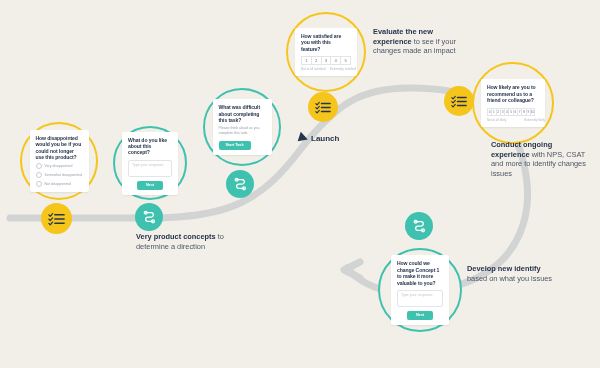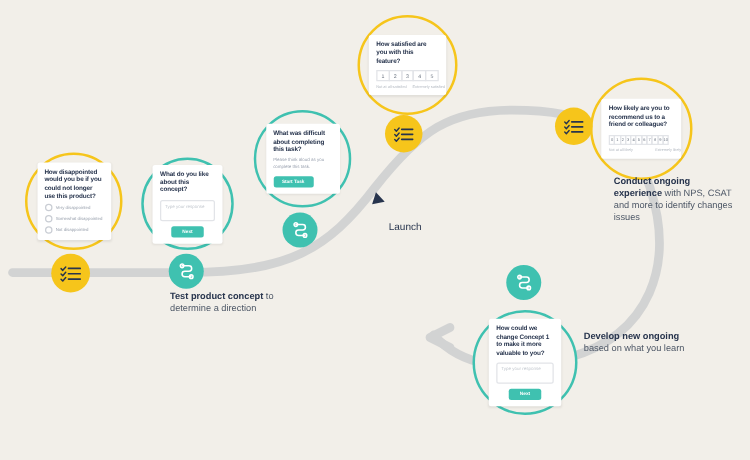--- a/index.html
+++ b/index.html
@@ -78,21 +78,21 @@
   .launch{
     position:absolute;display:flex;align-items:center;gap:3px;
   }
   .launch .tri{
     width:0;height:0;
     border-left:9px solid #27344d;
     border-top:5.5px solid transparent;
     border-bottom:5.5px solid transparent;
     transform:rotate(18deg);
   }
-  .launch .lbl{font-size:8px;font-weight:normal;color:#27344d;margin-top:44px;}
+  .launch .lbl{font-size:8px;font-weight:bold;color:#27344d;}
 </style>
 </head>
 <body>
 
 <div id="stage">
 
   <svg class="path-layer" viewBox="0 0 600 368">
     <path d="M 10,218 L 150,218 C 230,218 262,200 300,150 C 336,104 360,88 410,88
              C 470,88 505,104 520,150 C 540,212 520,268 455,286
              C 405,300 368,292 347,268" fill="none" stroke="#d2d3d3" stroke-width="7" stroke-linecap="round"></path>
@@ -141,21 +141,21 @@
     </div>
   </div>
   <div class="node teal" style="left:135px;top:203px;width:28px;height:28px;">
     <svg width="15" height="15" viewBox="0 0 18 18">
       <path d="M4.5 3.2 H11 a2.6 2.6 0 0 1 0 5.2 H7 a2.6 2.6 0 0 0 0 5.2 H13" fill="none" stroke="#ffffff" stroke-width="1.5" stroke-linecap="round" stroke-linejoin="round"></path>
       <circle cx="4.4" cy="3.2" r="1.7" fill="none" stroke="#ffffff" stroke-width="1.5"></circle>
       <circle cx="13.2" cy="13.6" r="1.7" fill="none" stroke="#ffffff" stroke-width="1.5"></circle>
     </svg>
   </div>
   <div class="caption" style="left:136px;top:232px;width:100px;">
-    <b>Test product concept</b><span class="light"> to determine a direction</span>
+    <b>Very product concepts</b><span class="light"> to determine a direction</span>
   </div>
 
   <div class="bubble teal" style="left:203px;top:88px;width:78px;height:78px;">
     <div class="card" style="width:59px;">
       <div class="q" style="font-size:5.1px;line-height:6.4px;">What was difficult about completing this task?</div>
       <div class="sub" style="font-size:3.6px;line-height:4.6px;margin-top:3px;">Please think aloud as you complete this task.</div>
       <div style="display:flex;justify-content:flex-start;margin-top:5px;">
         <div class="btn teal" style="font-size:3.8px;padding:2.6px 7px;">Start Task</div>
       </div>
     </div>
@@ -191,20 +191,23 @@
   </div>
   <div class="node yellow" style="left:308px;top:92px;width:30px;height:30px;">
     <svg width="16" height="13" viewBox="0 0 20 16">
       <path d="M1 3.2 L2.6 4.8 L5.4 1.6" fill="none" stroke="#27344d" stroke-width="1.4" stroke-linecap="round" stroke-linejoin="round"></path>
       <path d="M1 8.2 L2.6 9.8 L5.4 6.6" fill="none" stroke="#27344d" stroke-width="1.4" stroke-linecap="round" stroke-linejoin="round"></path>
       <path d="M1 13.2 L2.6 14.8 L5.4 11.6" fill="none" stroke="#27344d" stroke-width="1.4" stroke-linecap="round" stroke-linejoin="round"></path>
       <line x1="8" y1="3" x2="19" y2="3" stroke="#27344d" stroke-width="1.6" stroke-linecap="round"></line>
       <line x1="8" y1="8" x2="19" y2="8" stroke="#27344d" stroke-width="1.6" stroke-linecap="round"></line>
       <line x1="8" y1="13" x2="19" y2="13" stroke="#27344d" stroke-width="1.6" stroke-linecap="round"></line>
     </svg>
+  </div>
+  <div class="caption" style="left:373px;top:27px;width:96px;">
+    <b>Evaluate the new experience</b><span class="light"> to see if your changes made an impact</span>
   </div>
 
   <div class="bubble yellow" style="left:472px;top:62px;width:82px;height:82px;">
     <div class="card" style="width:64px;">
       <div class="q" style="font-size:5.1px;line-height:6.4px;">How likely are you to recommend us to a friend or colleague?</div>
       <div class="scale" style="margin-top:4px;">
         <div class="cell" style="width:5.3px;height:8px;font-size:3.2px;">0</div>
         <div class="cell" style="width:5.3px;height:8px;font-size:3.2px;">1</div>
         <div class="cell" style="width:5.3px;height:8px;font-size:3.2px;">2</div>
         <div class="cell" style="width:5.3px;height:8px;font-size:3.2px;">3</div>
@@ -248,16 +251,16 @@
     </div>
   </div>
   <div class="node teal" style="left:405px;top:212px;width:28px;height:28px;">
     <svg width="15" height="15" viewBox="0 0 18 18">
       <path d="M4.5 3.2 H11 a2.6 2.6 0 0 1 0 5.2 H7 a2.6 2.6 0 0 0 0 5.2 H13" fill="none" stroke="#ffffff" stroke-width="1.5" stroke-linecap="round" stroke-linejoin="round"></path>
       <circle cx="4.4" cy="3.2" r="1.7" fill="none" stroke="#ffffff" stroke-width="1.5"></circle>
       <circle cx="13.2" cy="13.6" r="1.7" fill="none" stroke="#ffffff" stroke-width="1.5"></circle>
     </svg>
   </div>
   <div class="caption" style="left:467px;top:264px;width:92px;">
-    <b>Develop new ongoing</b><span class="light"> based on what you learn</span>
+    <b>Develop new identify</b><span class="light"> based on what you issues</span>
   </div>
 
 </div>
 
 </body></html>

